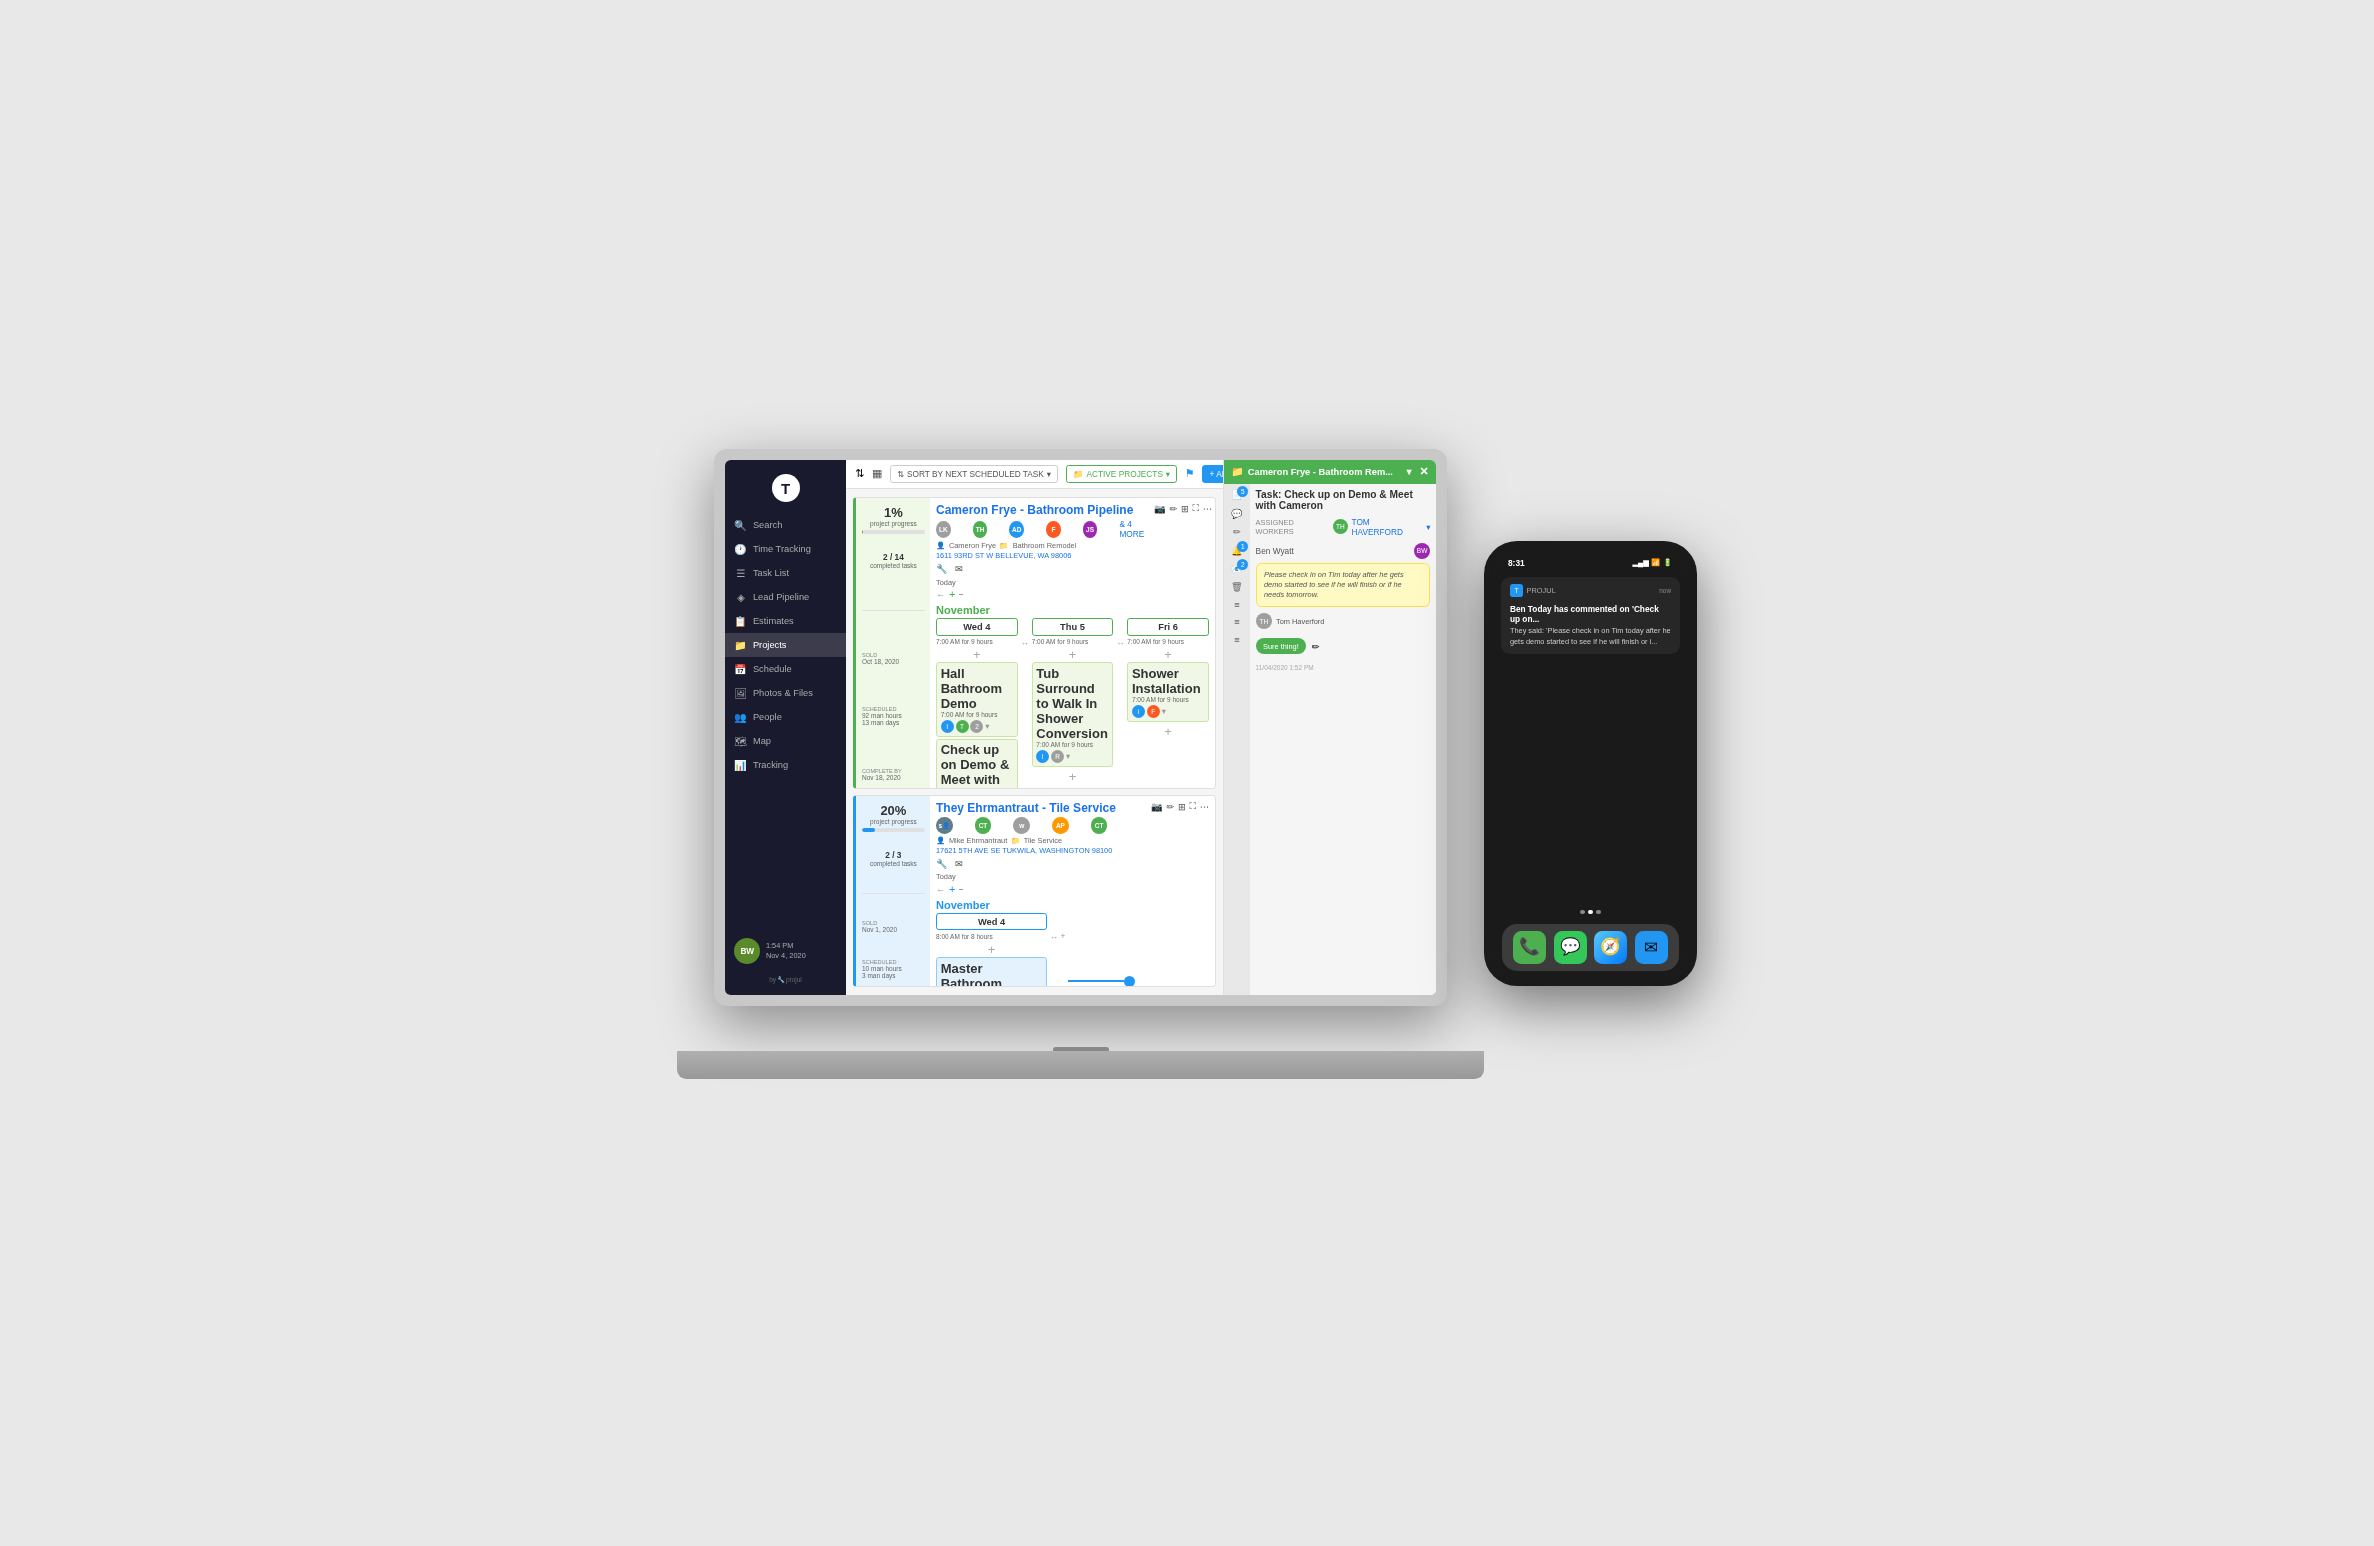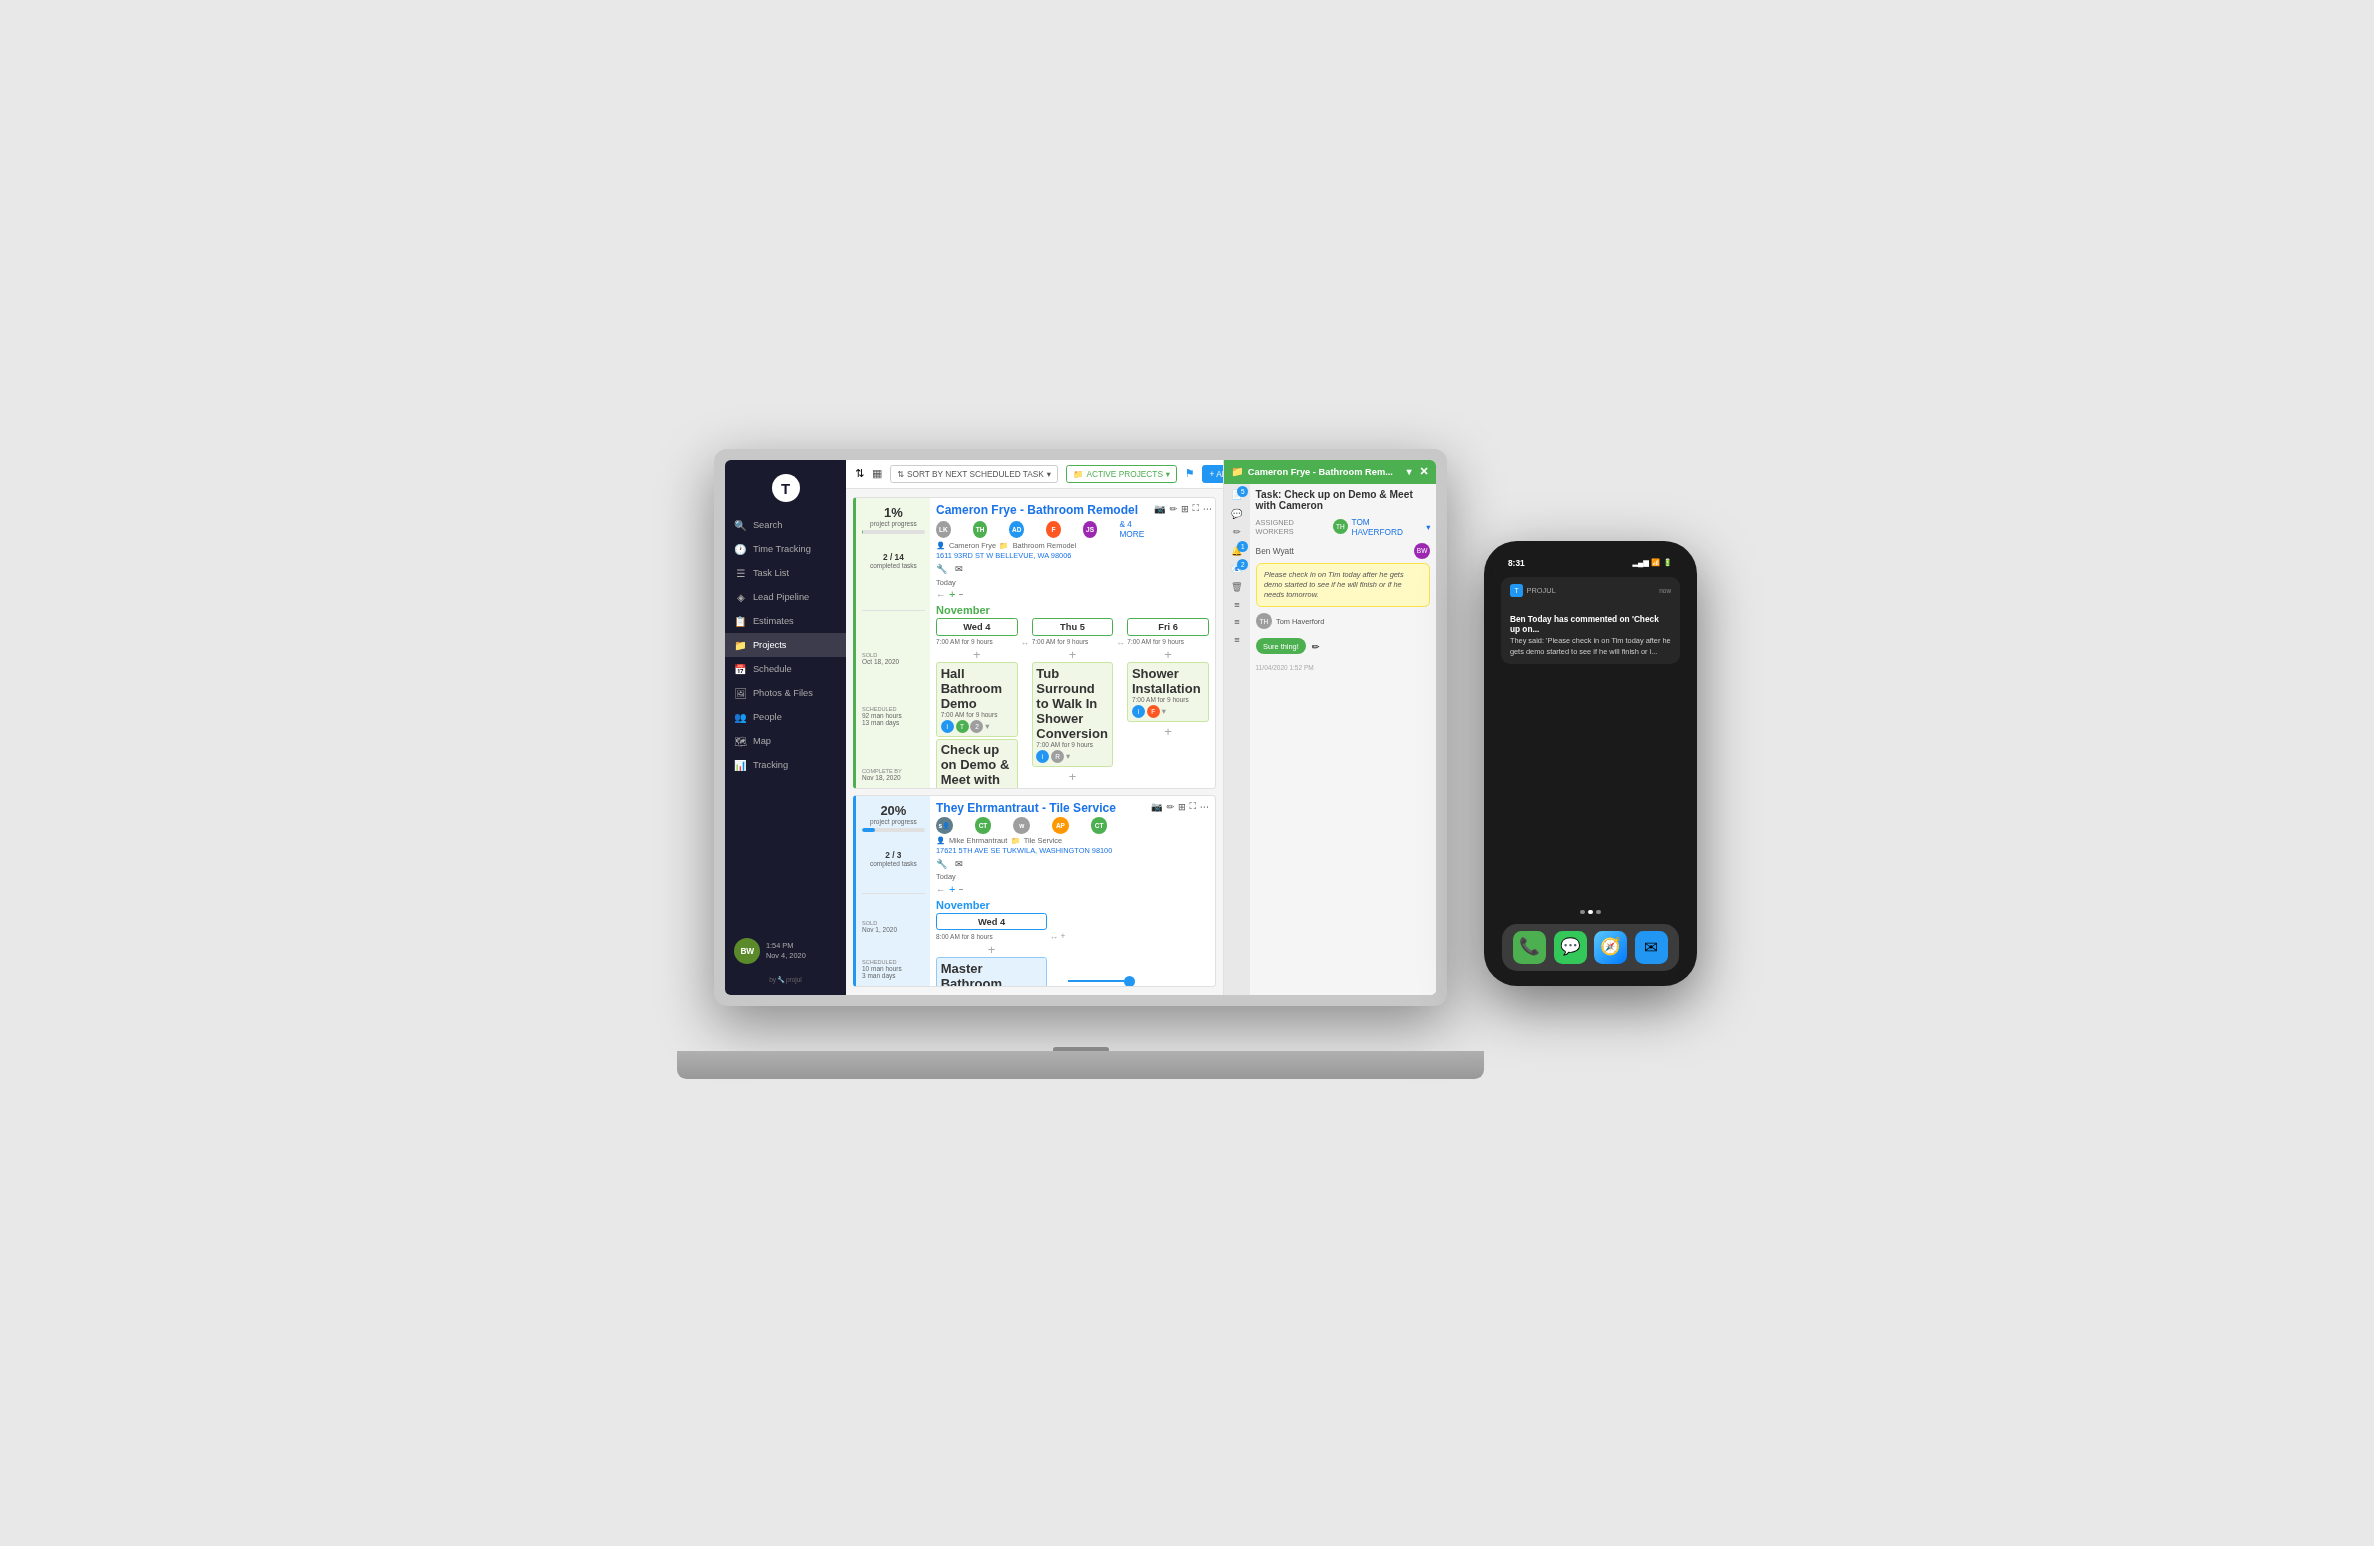--- a/index.html
+++ b/index.html
@@ -741,21 +741,21 @@
       background: rgba(40,40,40,0.95);
       border-radius: 9.3px;
       padding: 7.4px 9.3px;
       color: white;
     }
 
     .notif-header {
       display: flex;
       align-items: center;
       justify-content: space-between;
-      margin-bottom: 17px;
+      margin-bottom: 7px;
     }
 
     .notif-app {
       display: flex;
       align-items: center;
       gap: 3.7px;
       font-size: 7.4px;
       color: #aaa;
       text-transform: uppercase;
     }
@@ -976,21 +976,21 @@
                 </div>
                 <div class="progress-complete-by">
                   <div class="label">complete by</div>
                   <div>Nov 18, 2020</div>
                 </div>
               </div>
 
               <div class="project-timeline">
                 <div class="project-header">
                   <div>
-                    <div class="project-name">Cameron Frye - Bathroom Remodel</div>
+                    <div class="project-name">Cameron Frye - Bathroom Pipeline</div>
                     <div class="project-meta">
                       <div class="worker-avatar" style="background:#9e9e9e;">LK</div>
                       <div class="worker-avatar" style="background:#4CAF50;">TH</div>
                       <div class="worker-avatar" style="background:#2196F3;">AD</div>
                       <div class="worker-avatar" style="background:#FF5722;">F</div>
                       <div class="worker-avatar" style="background:#9C27B0;">JS</div>
                       <span class="more-badge">&amp; 4 MORE</span>
                     </div>
                     <div class="project-info-line">
                       <span>👤</span>

